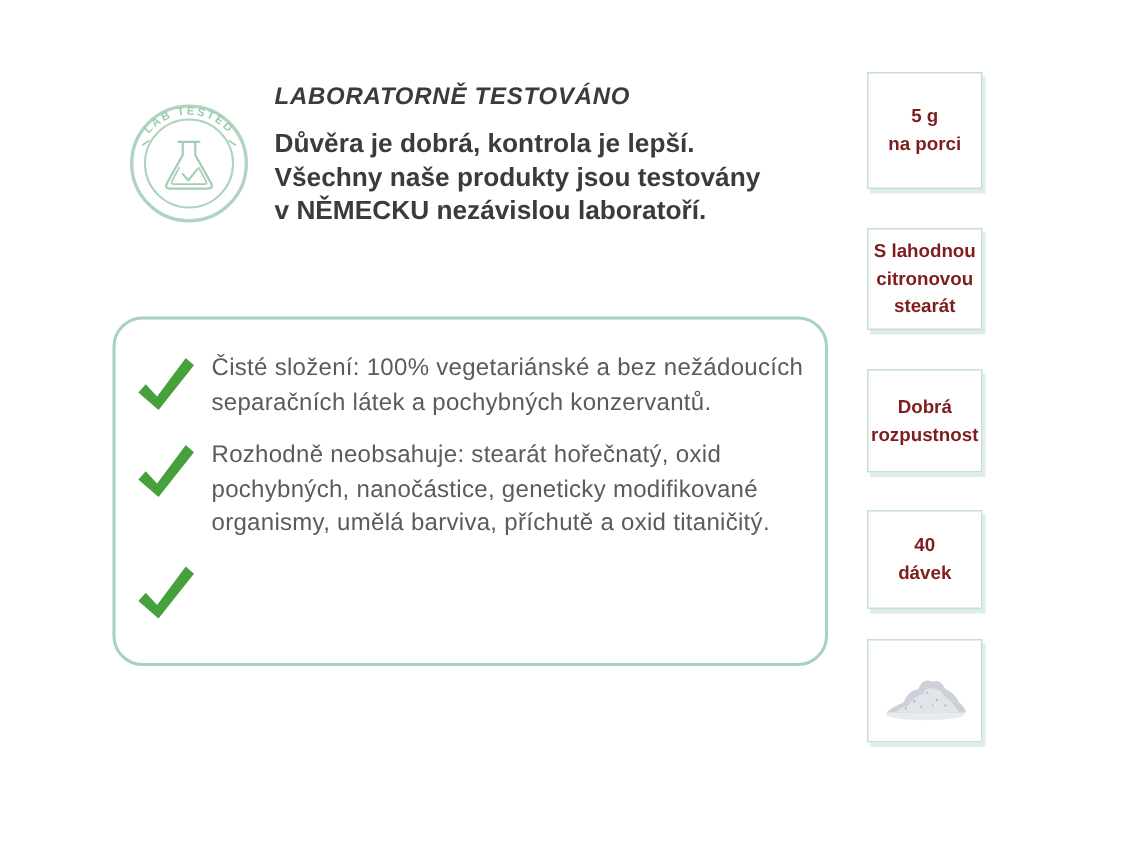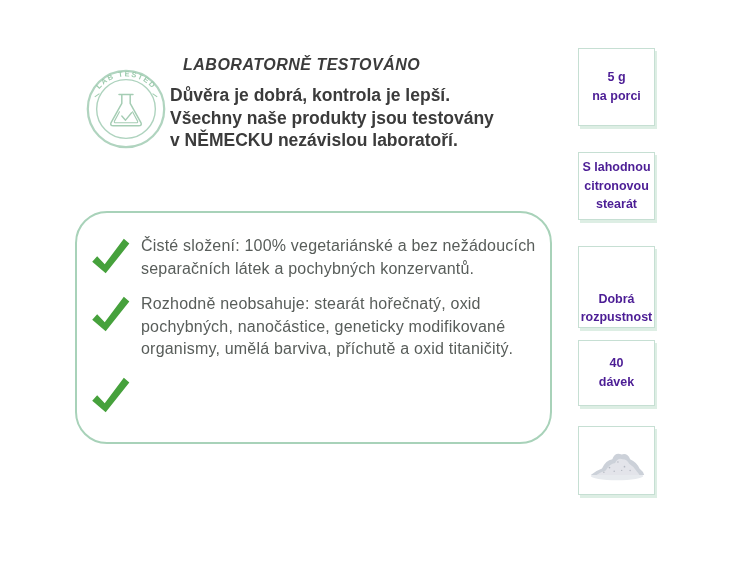--- a/index.html
+++ b/index.html
@@ -15,51 +15,51 @@
   .badge { position:absolute; left:85px; top:68px; width:82px; height:82px; }
 
   
   .page-title {
     position:absolute; left:183px; top:56px;
     font-size:16px; font-weight:800; letter-spacing:0.5px;
     color:#3b3b3b;
     font-style:italic;
   }
   .intro-text {
-    position:absolute; left:170px; top:84px;
+    position:absolute; left:183px; top:84px;
     font-size:17.5px; line-height:22.5px; font-weight:700;
     color:#3b3b3b; white-space:pre-line;
   }
 
   
   .claims-panel {
     position:absolute; left:75px; top:211px;
     width:477px; height:233px;
-    border:2px solid #a8d2b9; border-radius:32px;
+    border:2px solid #a8d2b9; border-radius:20px;
     box-sizing:border-box;
     padding:24px 14px 0 12px;
   }
   .claim-item { display:flex; align-items:flex-start; margin-bottom:15px; }
   .claim-check { width:42px; height:38px; flex:none; margin-right:10px; margin-top:0px; }
   .claim-text {
     font-size:16px; line-height:22.5px; color:#585d5a;
     letter-spacing:0.2px; white-space:pre-line; margin-top:-2px;
   }
 
   
   .side-box {
     position:absolute; left:578px; width:77px;
     border:1.5px solid #c6dfd3; box-shadow:2px 3px 0 #ddeee4;
     background:#ffffff; box-sizing:border-box;
     display:flex; align-items:center; justify-content:center;
     text-align:center;
   }
   .side-box-label {
     font-size:12.5px; font-weight:700; line-height:1.5;
-    color:#4c1d95; white-space:pre-line;
+    color:#7f1d1d; white-space:pre-line;
   }
   .powder-icon { width:60px; height:44px; }
 </style>
 </head>
 <body>
 
 <div class="canvas">
 
   <svg class="badge" viewBox="0 0 88 88">
     <circle cx="44" cy="44" r="41" fill="none" stroke="#b0d4bf" stroke-width="2.4"></circle>
@@ -117,21 +117,21 @@
     <span class="side-box-label">5 g
 na porci</span>
   </div>
 
   <div class="side-box" style="top:152px; height:68px;">
     <span class="side-box-label">S lahodnou
 citronovou
 stearát</span>
   </div>
 
-  <div class="side-box" style="top:246px; height:82px;align-items:flex-end;">
+  <div class="side-box" style="top:246px; height:69px;">
     <span class="side-box-label">Dobrá
 rozpustnost</span>
   </div>
 
   <div class="side-box" style="top:340px; height:66px;">
     <span class="side-box-label">40
 dávek</span>
   </div>
 
   <div class="side-box" style="top:426px; height:69px;">

